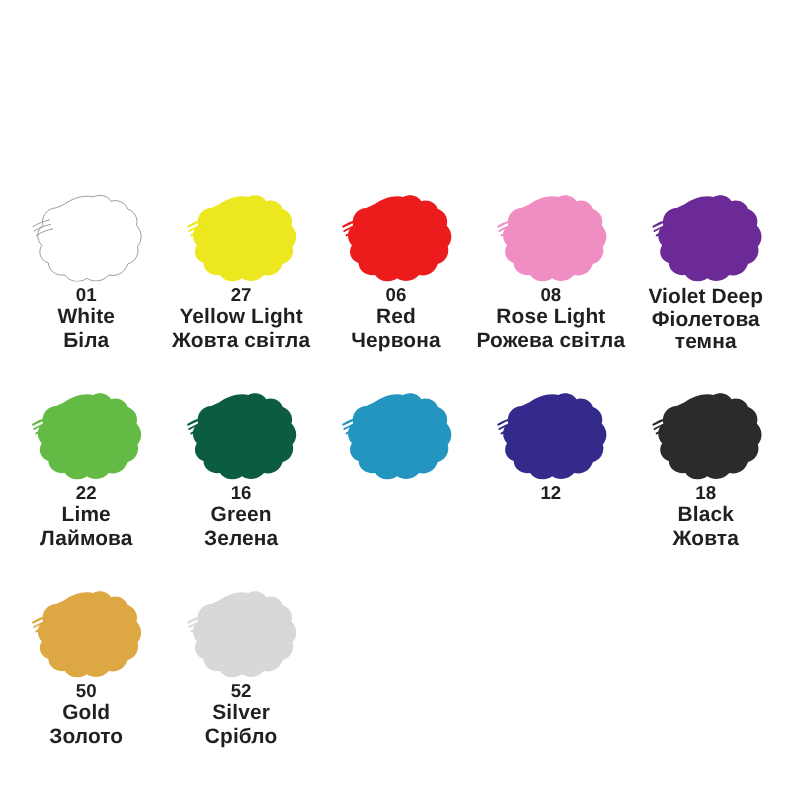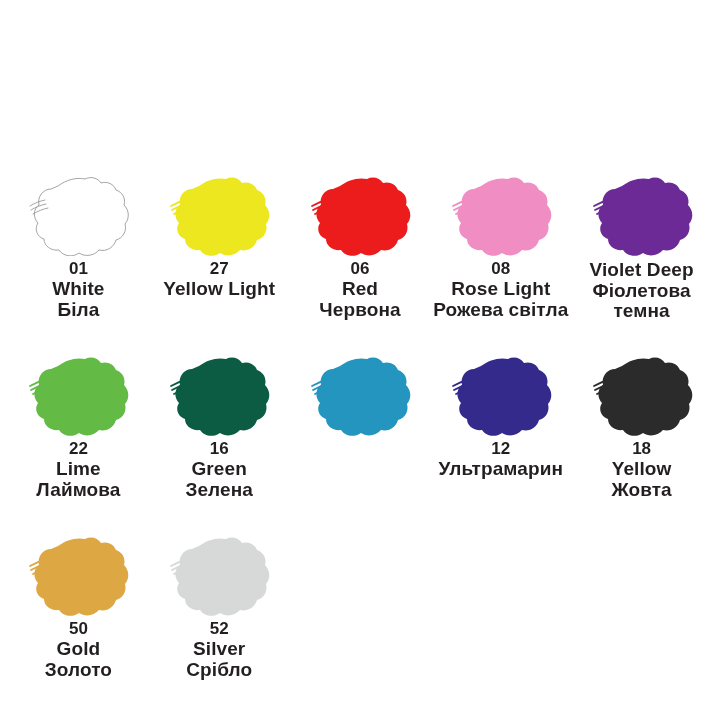--- a/index.html
+++ b/index.html
@@ -105,20 +105,21 @@
               <path d="M 30 14 C 38 8, 48 5, 57 7 C 63 4, 70 6, 73 11 C 79 9, 86 12, 88 18 C 94 20, 98 26, 96 33 C 101 38, 102 46, 97 52 C 99 59, 95 66, 88 68 C 86 75, 79 80, 71 78 C 66 84, 57 85, 51 81 C 44 86, 35 84, 31 78 C 23 79, 16 74, 16 67 C 9 65, 6 57, 10 51 C 5 46, 5 37, 11 33 C 9 25, 15 17, 23 17 Z" fill="#ece71e" stroke="none"></path>
               <path d="M 17 28 C 12 29, 7 31, 2 34" fill="none" stroke="#ece71e" stroke-width="1.8" stroke-linecap="round"></path>
               <path d="M 18 32 C 13 33, 8 35, 3 38" fill="none" stroke="#ece71e" stroke-width="1.8" stroke-linecap="round"></path>
               <path d="M 20 36 C 15 37, 10 39, 5 42" fill="none" stroke="#ece71e" stroke-width="1.8" stroke-linecap="round"></path>
             </g>
           </svg>
         </div>
         <div class="labels">
           <span class="code">27</span>
           <span class="name-en">Yellow Light</span>
+          <span class="name-uk">Жовта світла</span>
         </div>
       </div>
       <div class="cell">
         <div class="swatch">
           <svg viewBox="0 0 112 88">
             <g transform="translate(6,4)">
               <path d="M 30 14 C 38 8, 48 5, 57 7 C 63 4, 70 6, 73 11 C 79 9, 86 12, 88 18 C 94 20, 98 26, 96 33 C 101 38, 102 46, 97 52 C 99 59, 95 66, 88 68 C 86 75, 79 80, 71 78 C 66 84, 57 85, 51 81 C 44 86, 35 84, 31 78 C 23 79, 16 74, 16 67 C 9 65, 6 57, 10 51 C 5 46, 5 37, 11 33 C 9 25, 15 17, 23 17 Z" fill="#ed1c1c" stroke="none"></path>
               <path d="M 17 28 C 12 29, 7 31, 2 34" fill="none" stroke="#ed1c1c" stroke-width="1.8" stroke-linecap="round"></path>
               <path d="M 18 32 C 13 33, 8 35, 3 38" fill="none" stroke="#ed1c1c" stroke-width="1.8" stroke-linecap="round"></path>
               <path d="M 20 36 C 15 37, 10 39, 5 42" fill="none" stroke="#ed1c1c" stroke-width="1.8" stroke-linecap="round"></path>
@@ -216,37 +217,36 @@
             <g transform="translate(6,4)">
               <path d="M 30 14 C 38 8, 48 5, 57 7 C 63 4, 70 6, 73 11 C 79 9, 86 12, 88 18 C 94 20, 98 26, 96 33 C 101 38, 102 46, 97 52 C 99 59, 95 66, 88 68 C 86 75, 79 80, 71 78 C 66 84, 57 85, 51 81 C 44 86, 35 84, 31 78 C 23 79, 16 74, 16 67 C 9 65, 6 57, 10 51 C 5 46, 5 37, 11 33 C 9 25, 15 17, 23 17 Z" fill="#332a8c" stroke="none"></path>
               <path d="M 17 28 C 12 29, 7 31, 2 34" fill="none" stroke="#332a8c" stroke-width="1.8" stroke-linecap="round"></path>
               <path d="M 18 32 C 13 33, 8 35, 3 38" fill="none" stroke="#332a8c" stroke-width="1.8" stroke-linecap="round"></path>
               <path d="M 20 36 C 15 37, 10 39, 5 42" fill="none" stroke="#332a8c" stroke-width="1.8" stroke-linecap="round"></path>
             </g>
           </svg>
         </div>
         <div class="labels">
           <span class="code">12</span>
-          <span class="name-uk">Ультрамарин</span>
         </div>
       </div>
       <div class="cell">
         <div class="swatch">
           <svg viewBox="0 0 112 88">
             <g transform="translate(6,4)">
               <path d="M 30 14 C 38 8, 48 5, 57 7 C 63 4, 70 6, 73 11 C 79 9, 86 12, 88 18 C 94 20, 98 26, 96 33 C 101 38, 102 46, 97 52 C 99 59, 95 66, 88 68 C 86 75, 79 80, 71 78 C 66 84, 57 85, 51 81 C 44 86, 35 84, 31 78 C 23 79, 16 74, 16 67 C 9 65, 6 57, 10 51 C 5 46, 5 37, 11 33 C 9 25, 15 17, 23 17 Z" fill="#2b2b2b" stroke="none"></path>
               <path d="M 17 28 C 12 29, 7 31, 2 34" fill="none" stroke="#2b2b2b" stroke-width="1.8" stroke-linecap="round"></path>
               <path d="M 18 32 C 13 33, 8 35, 3 38" fill="none" stroke="#2b2b2b" stroke-width="1.8" stroke-linecap="round"></path>
               <path d="M 20 36 C 15 37, 10 39, 5 42" fill="none" stroke="#2b2b2b" stroke-width="1.8" stroke-linecap="round"></path>
             </g>
           </svg>
         </div>
         <div class="labels">
           <span class="code">18</span>
-          <span class="name-en">Yellow</span>
+          <span class="name-en">Black</span>
           <span class="name-uk">Жовта</span>
         </div>
       </div>
       <div class="cell">
         <div class="swatch">
           <svg viewBox="0 0 112 88">
             <g transform="translate(6,4)">
               <path d="M 30 14 C 38 8, 48 5, 57 7 C 63 4, 70 6, 73 11 C 79 9, 86 12, 88 18 C 94 20, 98 26, 96 33 C 101 38, 102 46, 97 52 C 99 59, 95 66, 88 68 C 86 75, 79 80, 71 78 C 66 84, 57 85, 51 81 C 44 86, 35 84, 31 78 C 23 79, 16 74, 16 67 C 9 65, 6 57, 10 51 C 5 46, 5 37, 11 33 C 9 25, 15 17, 23 17 Z" fill="#dda844" stroke="none"></path>
               <path d="M 17 28 C 12 29, 7 31, 2 34" fill="none" stroke="#dda844" stroke-width="1.8" stroke-linecap="round"></path>
               <path d="M 18 32 C 13 33, 8 35, 3 38" fill="none" stroke="#dda844" stroke-width="1.8" stroke-linecap="round"></path>

